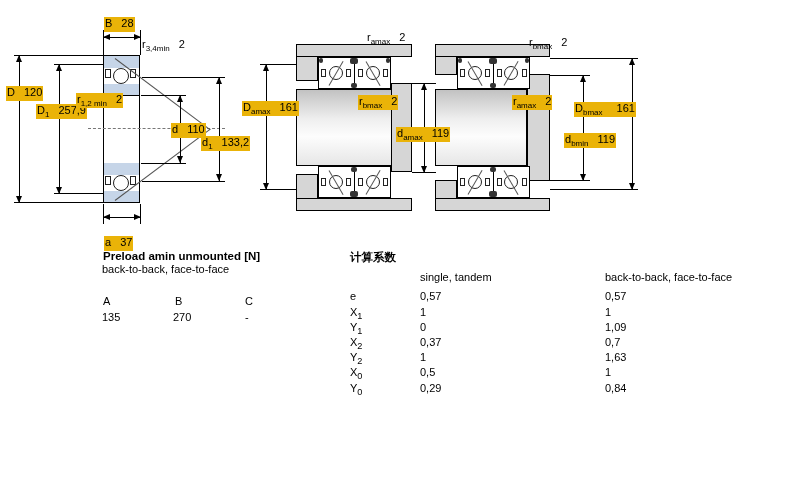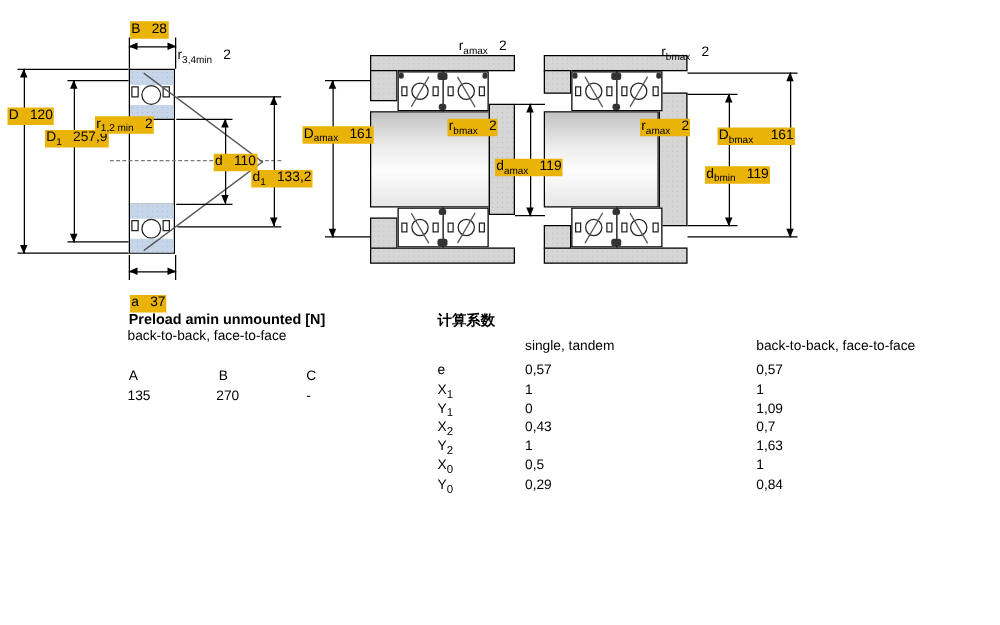--- a/index.html
+++ b/index.html
@@ -227,21 +227,21 @@
 
     <span class="txt" style="left:350px;top:306px"><span>X</span><sub>1</sub></span>
     <span class="txt" style="left:420px;top:306px">1</span>
     <span class="txt" style="left:605px;top:306px">1</span>
 
     <span class="txt" style="left:350px;top:321px"><span>Y</span><sub>1</sub></span>
     <span class="txt" style="left:420px;top:321px">0</span>
     <span class="txt" style="left:605px;top:321px">1,09</span>
 
     <span class="txt" style="left:350px;top:336px"><span>X</span><sub>2</sub></span>
-    <span class="txt" style="left:420px;top:336px">0,43</span>
+    <span class="txt" style="left:420px;top:336px">0,37</span>
     <span class="txt" style="left:605px;top:336px">0,7</span>
 
     <span class="txt" style="left:350px;top:351px"><span>Y</span><sub>2</sub></span>
     <span class="txt" style="left:420px;top:351px">1</span>
     <span class="txt" style="left:605px;top:351px">1,63</span>
 
     <span class="txt" style="left:350px;top:366px"><span>X</span><sub>0</sub></span>
     <span class="txt" style="left:420px;top:366px">0,5</span>
     <span class="txt" style="left:605px;top:366px">1</span>
 

